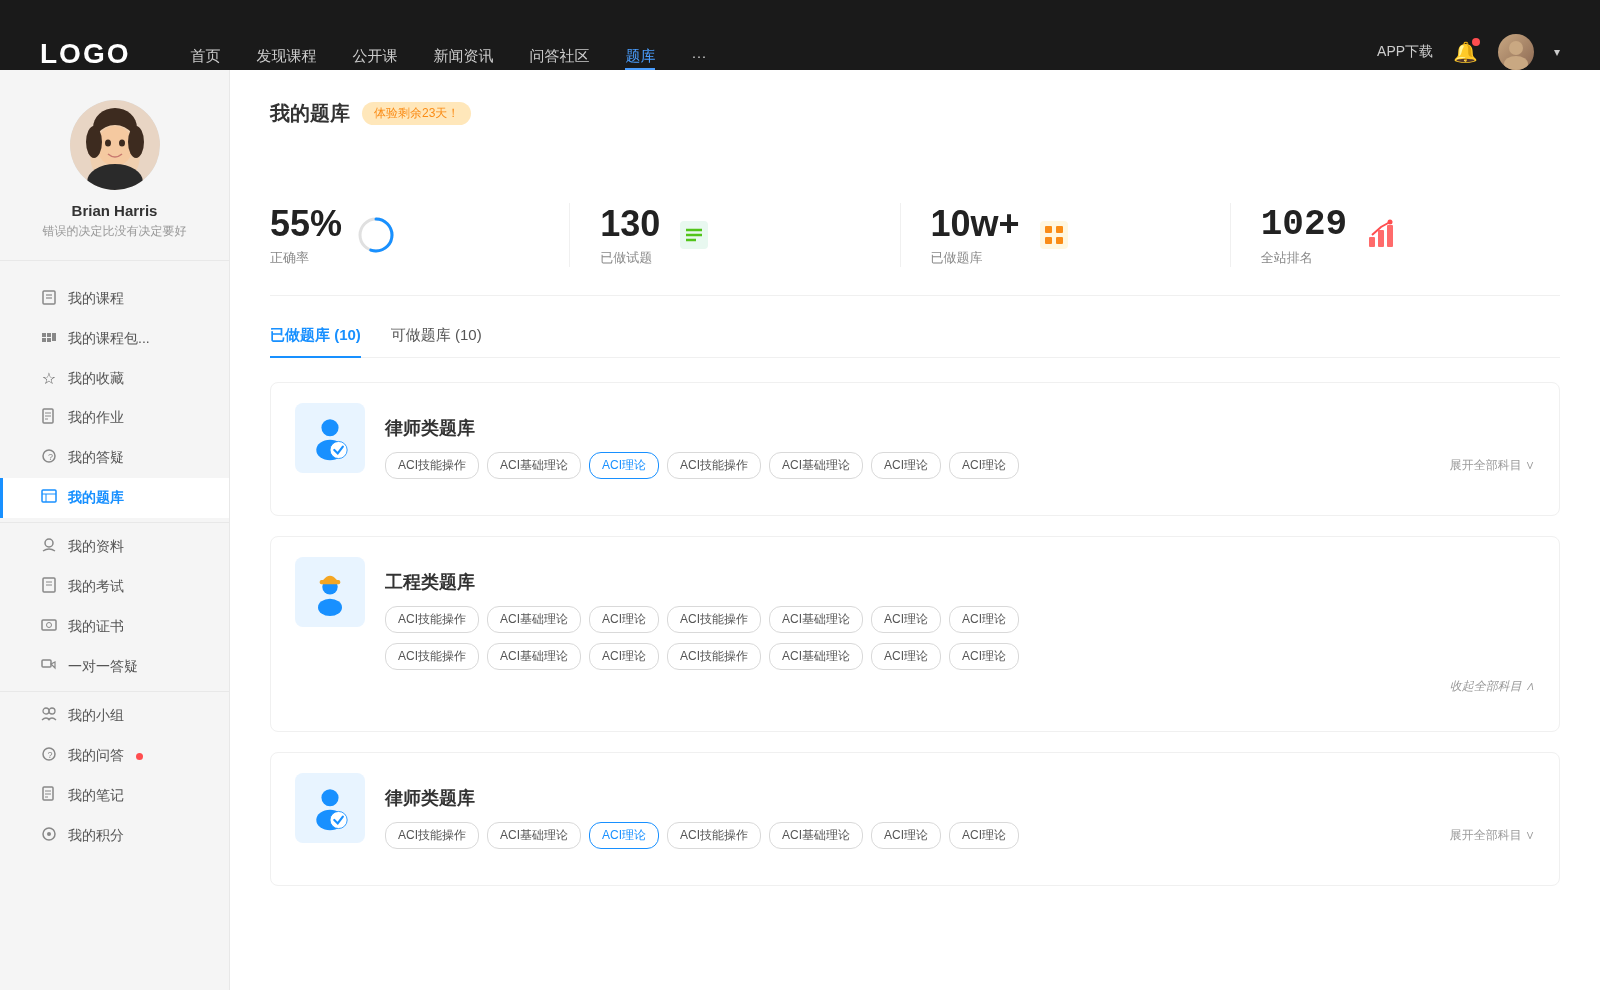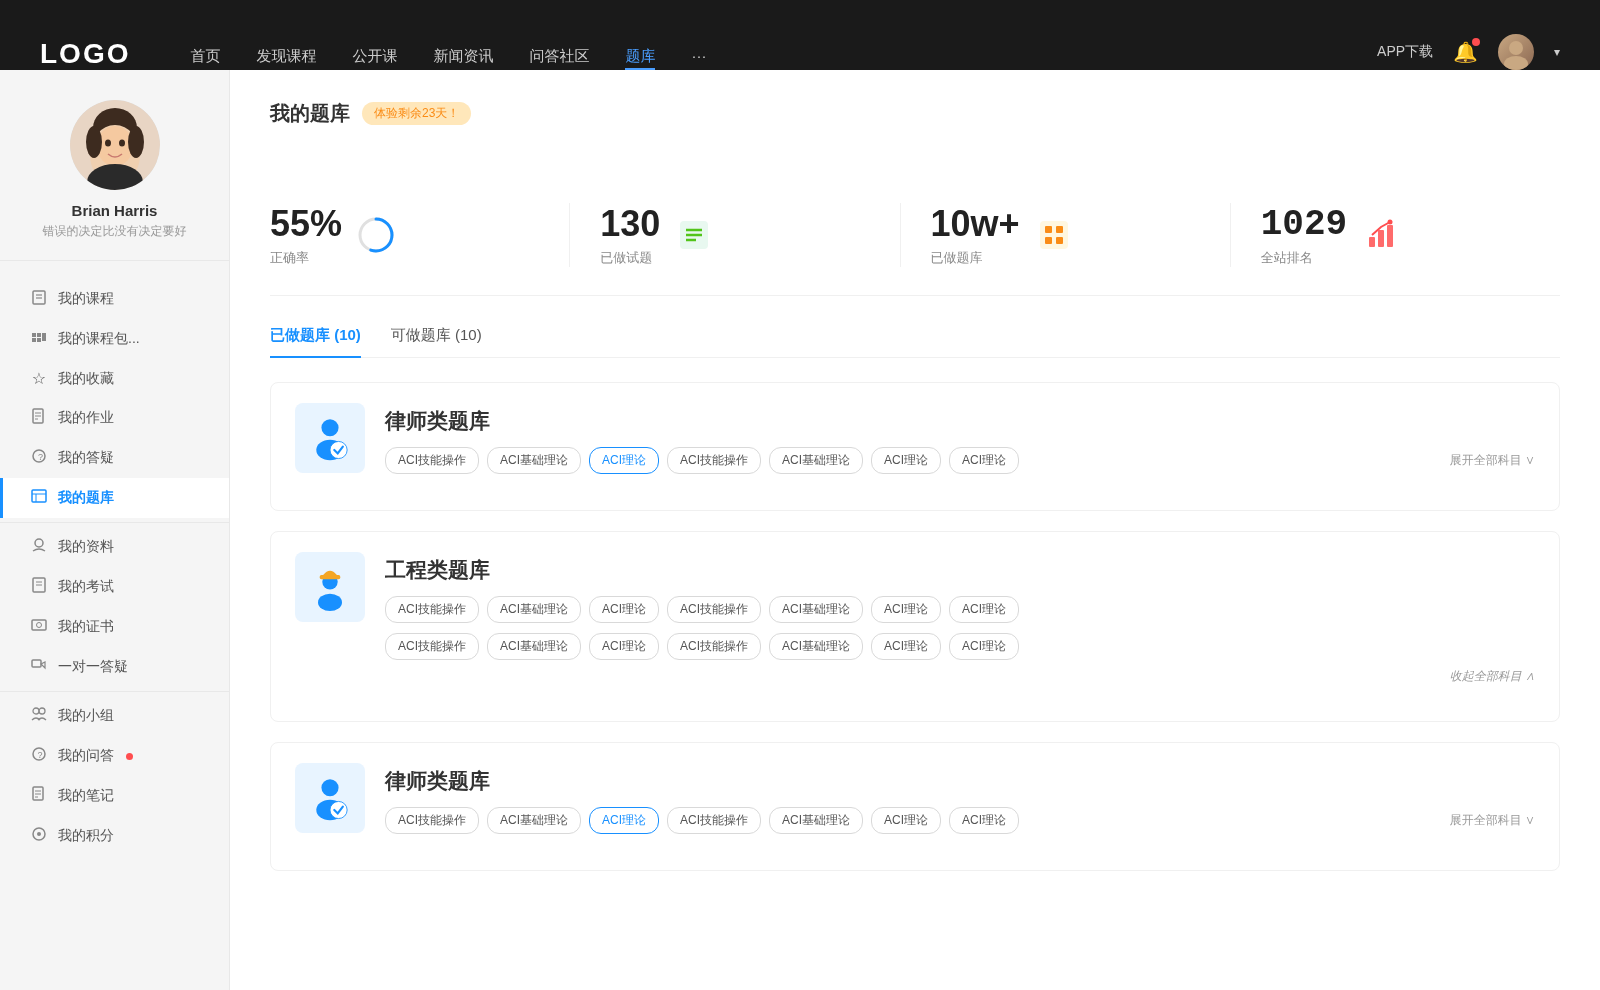--- a/index.html
+++ b/index.html
@@ -120,21 +120,21 @@
     }
 
     .sidebar-menu {
       list-style: none;
       padding: 8px 0;
     }
     .sidebar-item {
       display: flex;
       align-items: center;
       gap: 10px;
-      padding: 10px 30px;
+      padding: 10px 40px;
       cursor: pointer;
       color: #555;
       font-size: 14px;
       position: relative;
     }
     .sidebar-item.active {
       color: #1890ff;
       background: #fff;
     }
     .sidebar-item.active::before {
@@ -265,24 +265,25 @@
     }
     .qbank-icon {
       width: 70px; height: 70px;
       border-radius: 8px;
       background: #e8f4ff;
       display: flex; align-items: center; justify-content: center;
       flex-shrink: 0;
     }
     .lawyer-icon svg, .engineer-icon svg { width: 48px; height: 48px; }
     .qbank-title {
-      font-size: 21px;
+      font-size: 18px;
       font-weight: 600;
       margin-bottom: 12px;
       padding-top: 4px;
+      margin-top: 9px;
     }
     .tag-row {
       display: flex;
       flex-wrap: wrap;
       gap: 8px;
       align-items: center;
     }
     .tag {
       padding: 4px 12px;
       border: 1px solid #d9d9d9;

